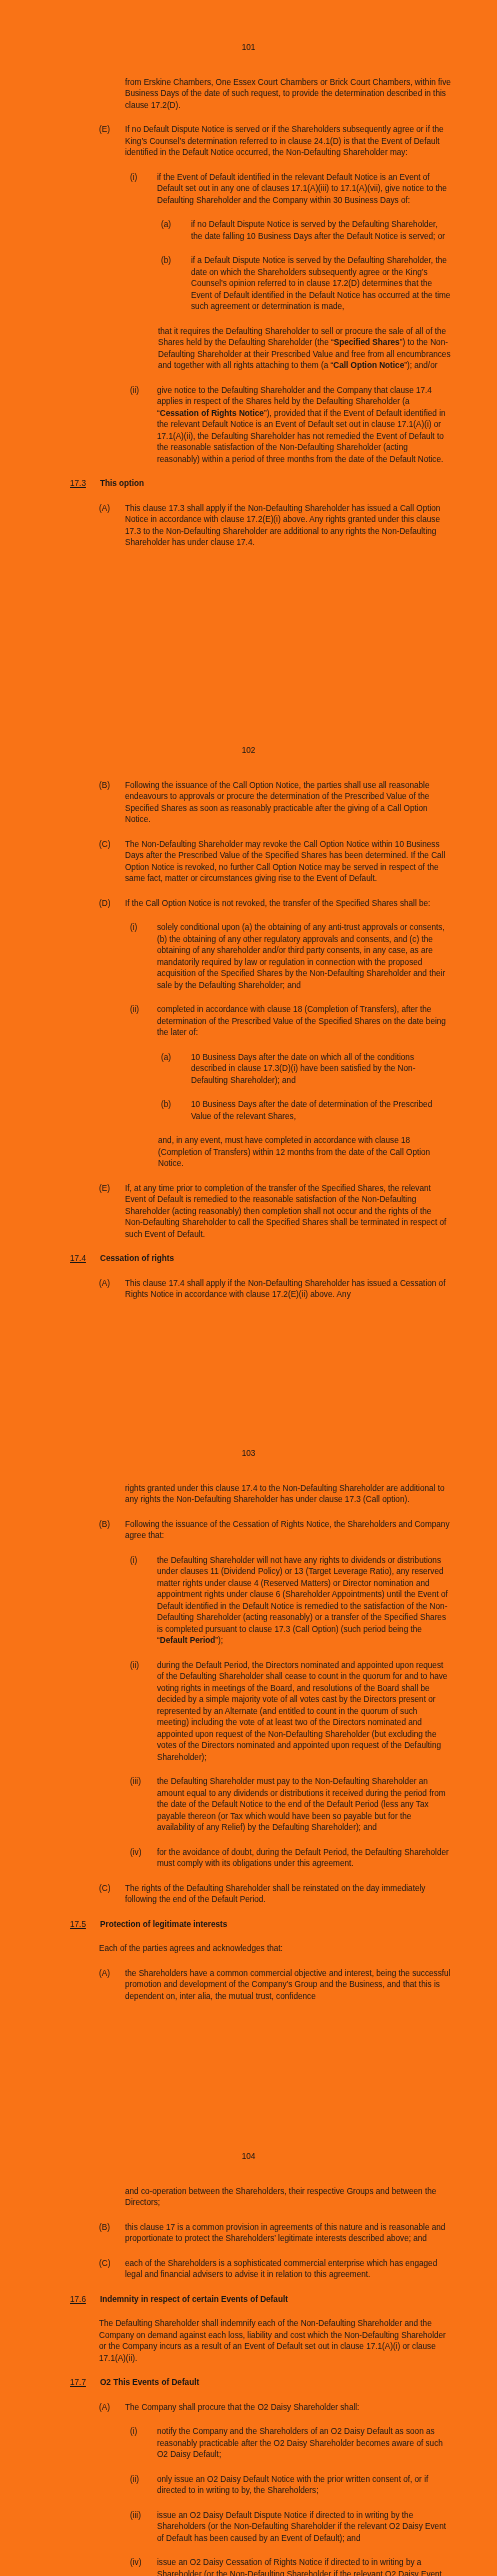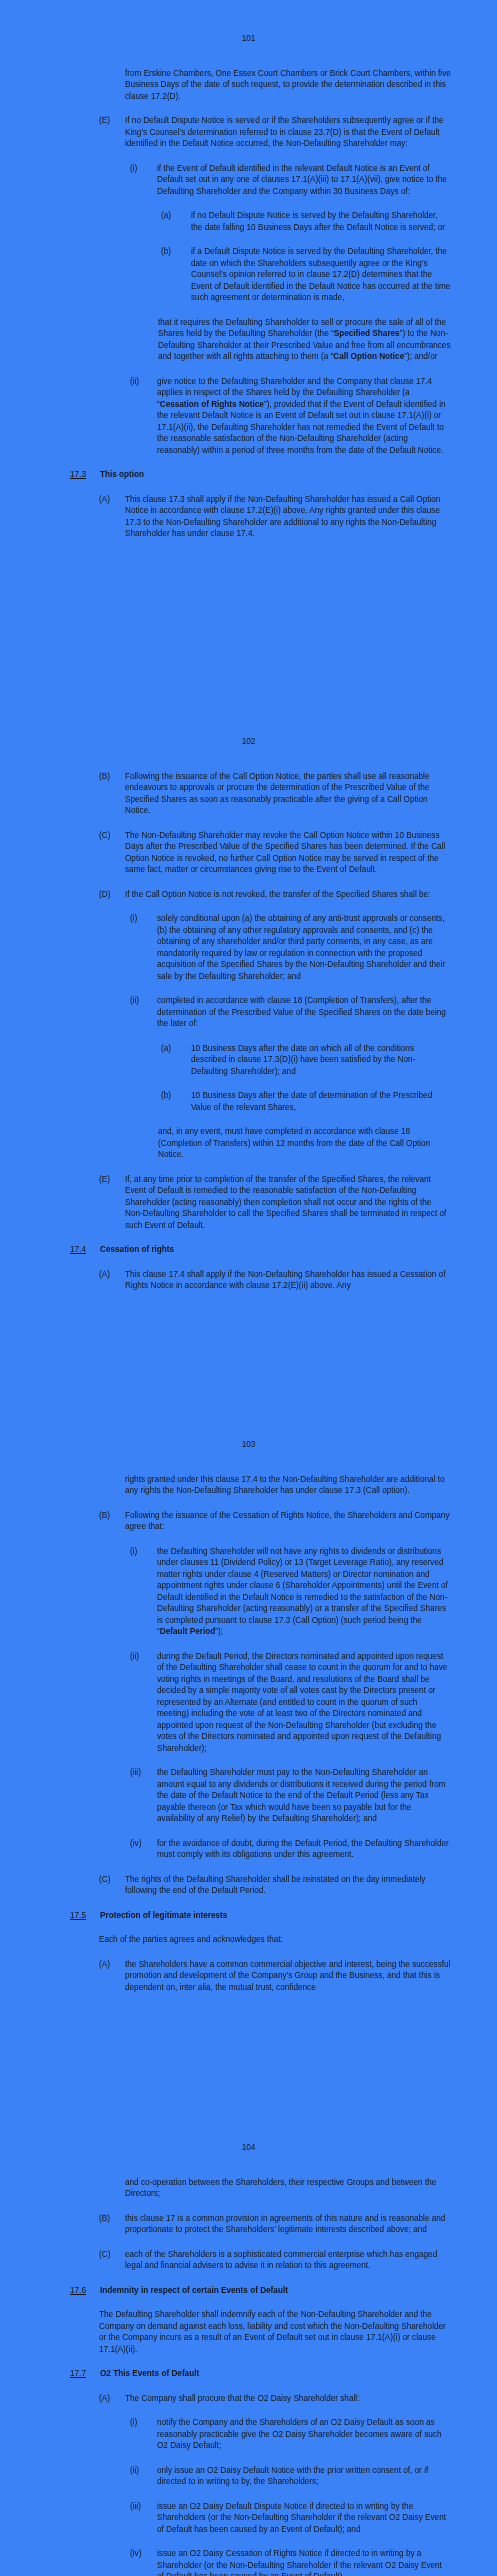--- a/index.html
+++ b/index.html
@@ -13,23 +13,23 @@
     font-family: "Liberation Sans", sans-serif;
     font-size: 8.2px;
     line-height: 11.5px;
     color: #161616;
     background: #ffffff;
   }
   .page {
     width: 497px;
     height: 703px;
     box-sizing: border-box;
-    padding-top: 33px;
+    padding-top: 42px;
     overflow: hidden;
-    background: #3b82f6;
+    background: #f97316;
   }
   .page-number {
     text-align: center;
     margin-bottom: 23px;
   }
   .block { margin-bottom: 13px; }
   .marker { flex: none; }
   .ptext { text-align: left; }
   
   .clause { display: flex; margin-left: 70px; }
@@ -57,21 +57,21 @@
 <body>
 
 <main data-name="document" style="background: rgb(255, 255, 255); color: rgb(22, 22, 22);">
     <section class="page" data-name="page-101">
       <div class="page-number" data-name="page-number">101</div>
       <div class="block cont-l1" data-name="paragraph">
         <div class="ptext" data-name="paragraph-text">from Erskine Chambers, One Essex Court Chambers or Brick Court Chambers, within five Business Days of the date of such request, to provide the determination described in this clause 17.2(D).</div>
       </div>
       <div class="block para-l1" data-name="paragraph">
         <span class="marker" data-name="paragraph-marker">(E)</span>
-        <div class="ptext" data-name="paragraph-text">If no Default Dispute Notice is served or if the Shareholders subsequently agree or if the King’s Counsel’s determination referred to in clause 23.7(D) is that the Event of Default identified in the Default Notice occurred, the Non-Defaulting Shareholder may:</div>
+        <div class="ptext" data-name="paragraph-text">If no Default Dispute Notice is served or if the Shareholders subsequently agree or if the King’s Counsel’s determination referred to in clause 24.1(D) is that the Event of Default identified in the Default Notice occurred, the Non-Defaulting Shareholder may:</div>
       </div>
       <div class="block para-l2" data-name="paragraph">
         <span class="marker" data-name="paragraph-marker">(i)</span>
         <div class="ptext" data-name="paragraph-text">if the Event of Default identified in the relevant Default Notice is an Event of Default set out in any one of clauses 17.1(A)(iii) to 17.1(A)(vii), give notice to the Defaulting Shareholder and the Company within 30 Business Days of:</div>
       </div>
       <div class="block para-l3" data-name="paragraph">
         <span class="marker" data-name="paragraph-marker">(a)</span>
         <div class="ptext" data-name="paragraph-text">if no Default Dispute Notice is served by the Defaulting Shareholder, the date falling 10 Business Days after the Default Notice is served; or</div>
       </div>
       <div class="block para-l3" data-name="paragraph">
@@ -204,21 +204,21 @@
       <div class="block clause" data-name="clause-heading-row">
         <span class="clause-num" data-name="clause-number">17.7</span>
         <span class="clause-title" data-name="clause-heading">O2 This Events of Default</span>
       </div>
       <div class="block para-l1" data-name="paragraph">
         <span class="marker" data-name="paragraph-marker">(A)</span>
         <div class="ptext" data-name="paragraph-text">The Company shall procure that the O2 Daisy Shareholder shall:</div>
       </div>
       <div class="block para-l2" data-name="paragraph">
         <span class="marker" data-name="paragraph-marker">(i)</span>
-        <div class="ptext" data-name="paragraph-text">notify the Company and the Shareholders of an O2 Daisy Default as soon as reasonably practicable give the O2 Daisy Shareholder becomes aware of such O2 Daisy Default;</div>
+        <div class="ptext" data-name="paragraph-text">notify the Company and the Shareholders of an O2 Daisy Default as soon as reasonably practicable after the O2 Daisy Shareholder becomes aware of such O2 Daisy Default;</div>
       </div>
       <div class="block para-l2" data-name="paragraph">
         <span class="marker" data-name="paragraph-marker">(ii)</span>
         <div class="ptext" data-name="paragraph-text">only issue an O2 Daisy Default Notice with the prior written consent of, or if directed to in writing to by, the Shareholders;</div>
       </div>
       <div class="block para-l2" data-name="paragraph">
         <span class="marker" data-name="paragraph-marker">(iii)</span>
         <div class="ptext" data-name="paragraph-text">issue an O2 Daisy Default Dispute Notice if directed to in writing by the Shareholders (or the Non-Defaulting Shareholder if the relevant O2 Daisy Event of Default has been caused by an Event of Default); and</div>
       </div>
       <div class="block para-l2" data-name="paragraph">

